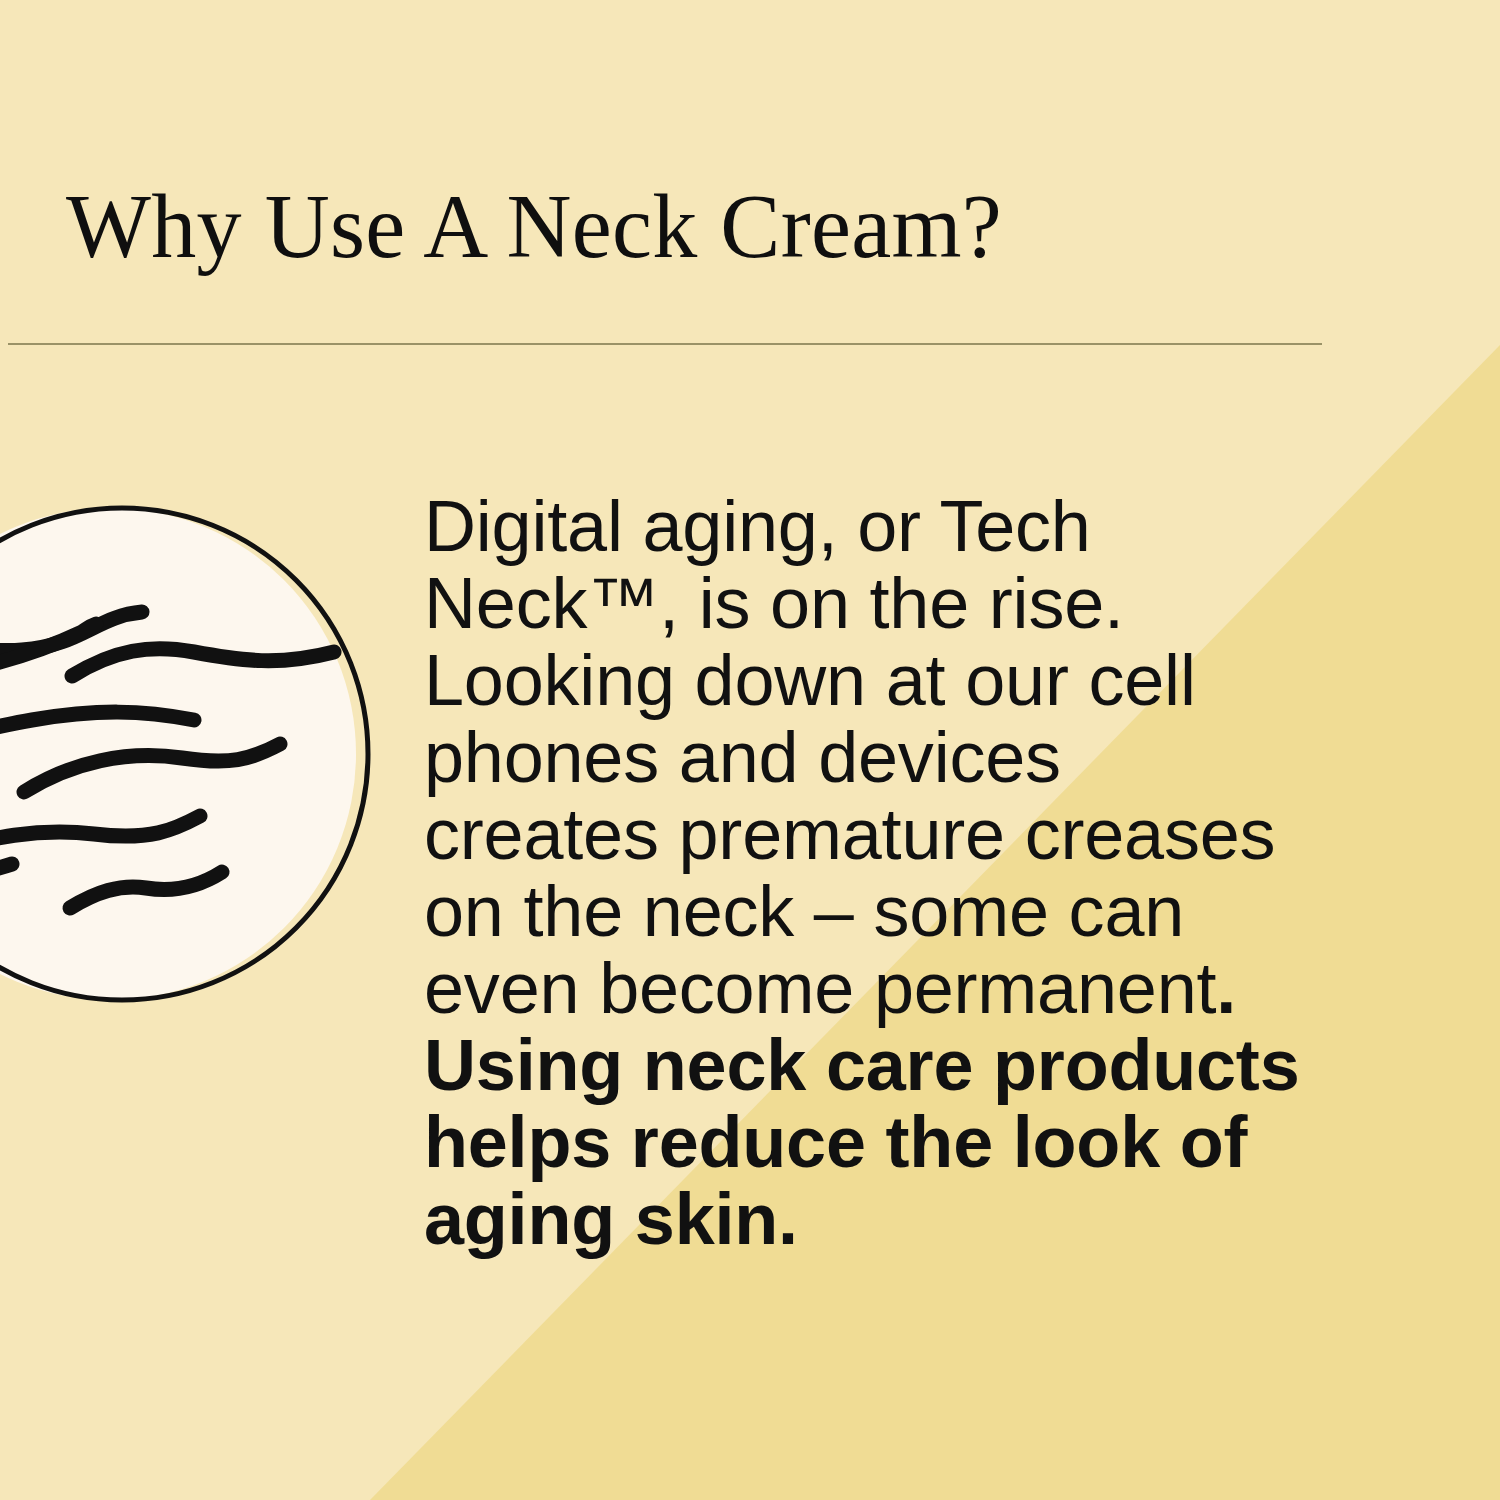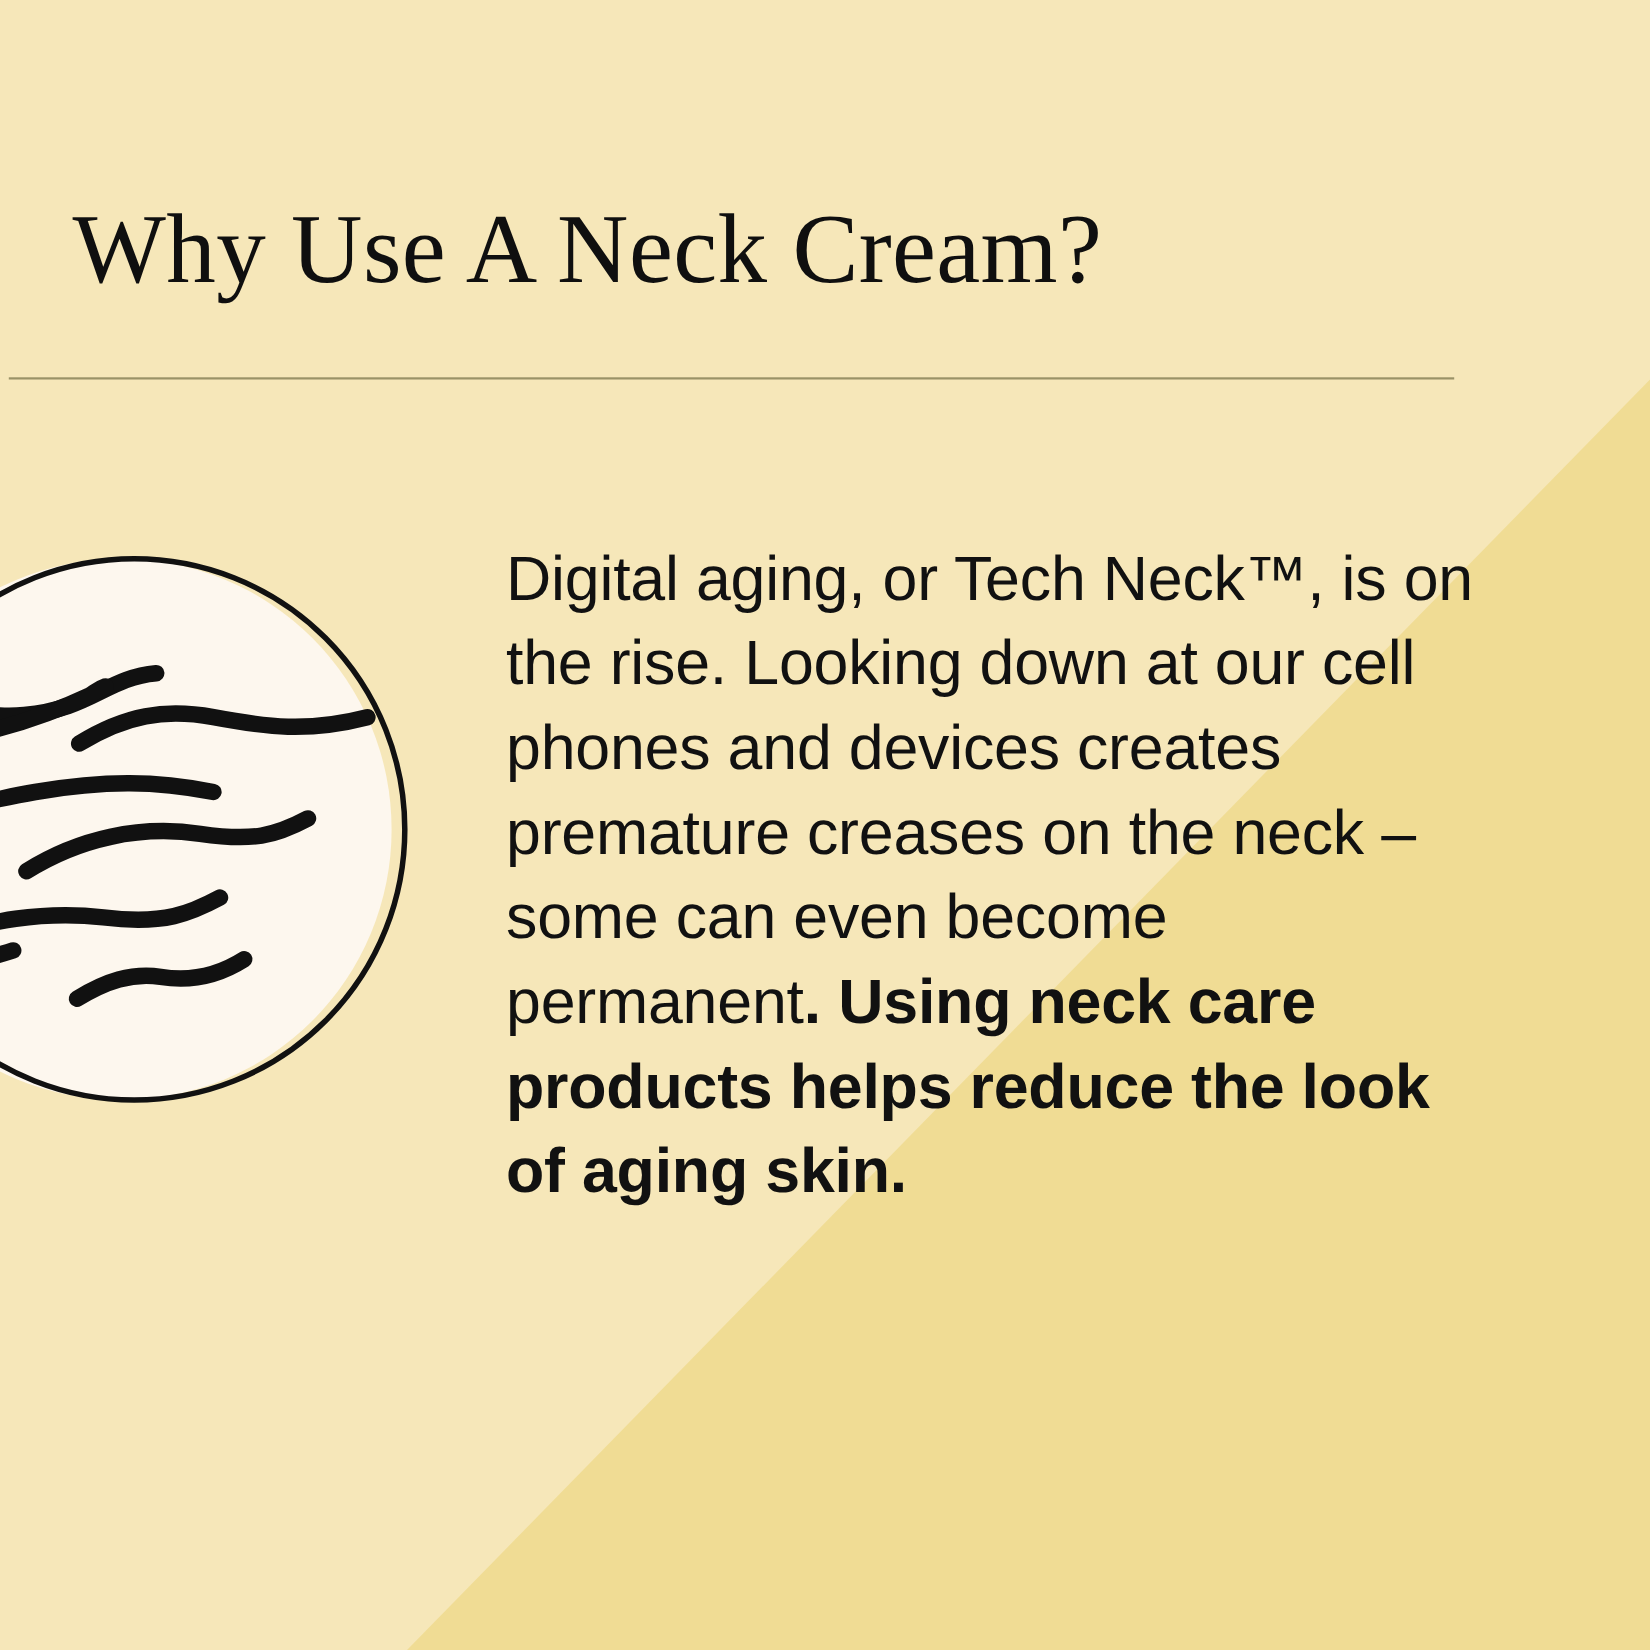--- a/index.html
+++ b/index.html
@@ -67,25 +67,24 @@
     height: 500px;
     overflow: visible;
   }
 
   
   .body-copy {
     position: absolute;
     left: 424px;
     top: 488px;
     width: 890px;
-    font-size: 57px;
+    font-size: 72px;
     line-height: 77px;
     color: #111111;
     letter-spacing: -0.2px;
-    margin-left: 36px;
   }
   .body-copy .emph {
     font-weight: bold;
   }
 </style>
 </head>
 <body>
 
 <div class="canvas">
 

